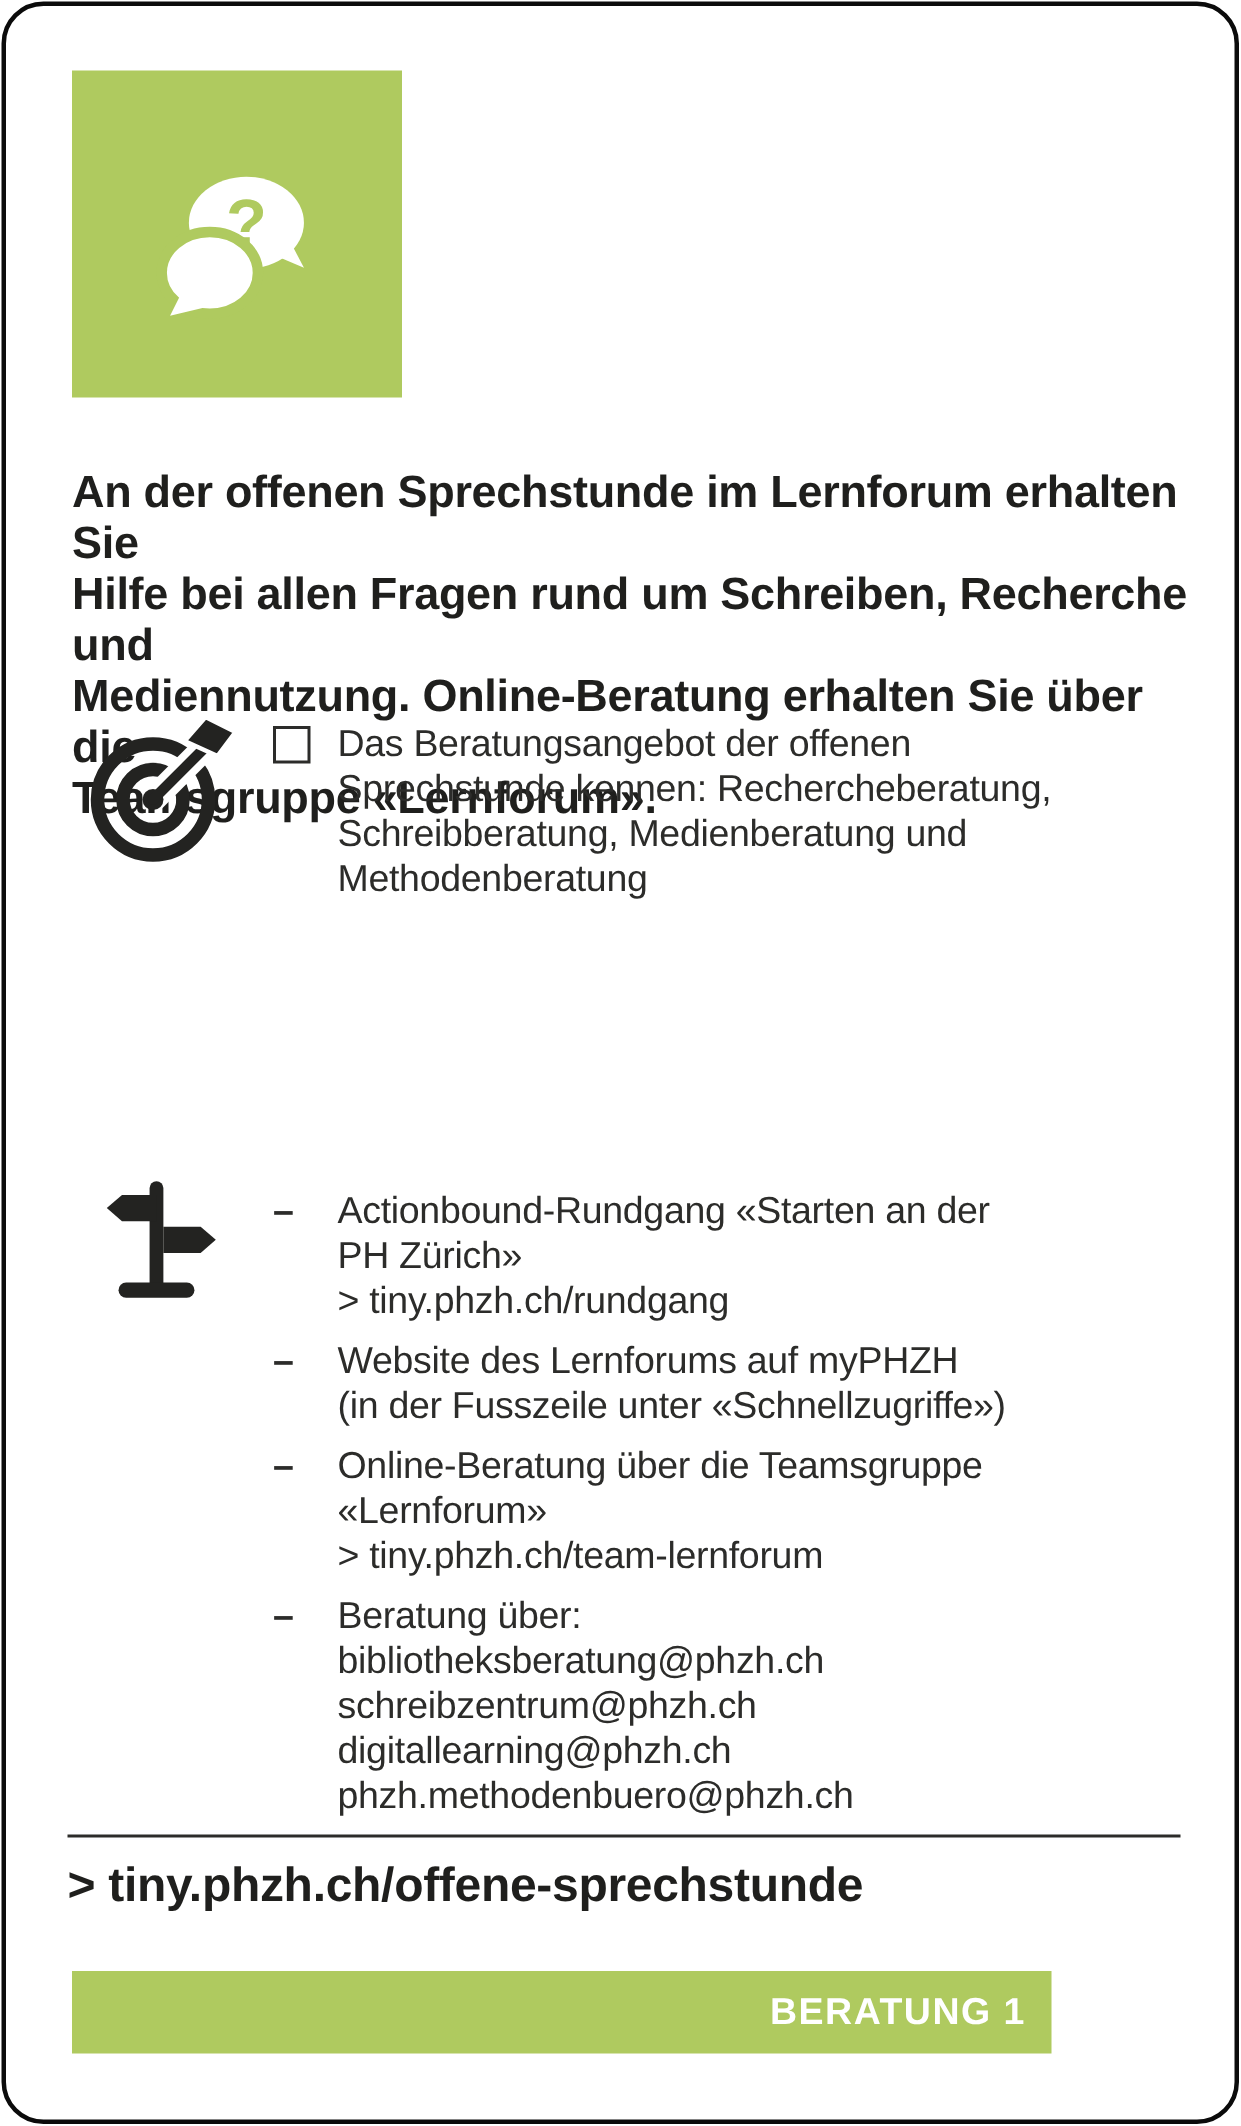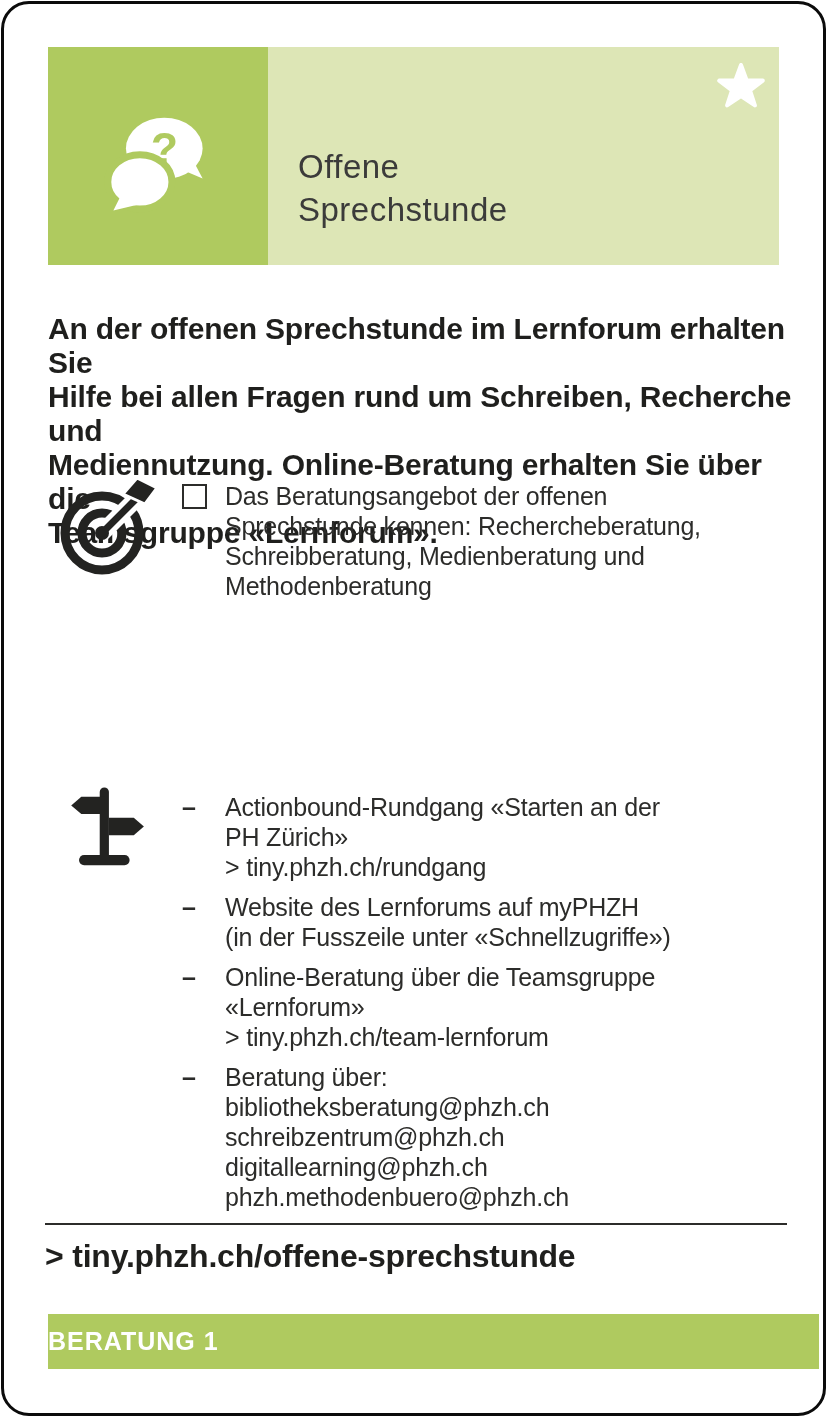--- a/index.html
+++ b/index.html
@@ -31,44 +31,37 @@
   .check-list{left:182px;top:481px;width:600px;}
   .dash-list{left:182px;top:792px;width:610px;}
   li.row{display:grid;grid-template-columns:43px 1fr;margin-bottom:11px;font-size:25px;line-height:30px;letter-spacing:-.2px;color:#2c2c2a;}
   .dash-list li.row{margin-bottom:10px;}
   .checkbox{width:21px;height:21px;border:2.5px solid #2c2c2a;box-sizing:content-box;margin-top:3px;background:#fff;}
   .dash{font-weight:600;}
 
   
   .rule{position:absolute;left:45px;top:1223px;width:742px;margin:0;border:none;border-top:2px solid #2c2c2a;}
   .footer-url{position:absolute;left:45px;top:1240px;margin:0;font-size:32px;line-height:32px;font-weight:700;letter-spacing:-.2px;color:#1f1f1d;}
-  .footer-bar{position:absolute;left:48px;top:1314px;width:771px;height:55px;background:var(--green);display:flex;align-items:center;padding-right:17px;box-sizing:border-box;}
+  .footer-bar{position:absolute;left:48px;top:1314px;width:653px;height:55px;background:var(--green);display:flex;align-items:center;justify-content:flex-end;padding-right:17px;box-sizing:border-box;}
   .footer-bar span{color:#fff;font-size:25px;font-weight:700;letter-spacing:1px;}
 </style>
 </head>
 <body>
 
 <div class="page">
   <div class="card-border"></div>
 
   <header class="header">
     <div class="header-icon-box">
       <svg width="156" height="152" viewBox="0 0 220 218" aria-hidden="true">
         <ellipse cx="119" cy="91" rx="55" ry="44" fill="#fff"></ellipse>
         <path d="M136 118 L174 134 L156 100 Z" fill="#fff"></path>
         <text x="119" y="113" text-anchor="middle" font-size="64" font-weight="700" style="fill:var(--green);font-family:'Liberation Sans','DejaVu Sans',sans-serif">?</text>
         <ellipse cx="84" cy="139" rx="46" ry="39" fill="#fff" style="stroke:var(--green)" stroke-width="10"></ellipse>
         <path d="M62 148 L46 180 L88 170 Z" fill="#fff"></path>
-      </svg>
-    </div>
-    <div class="header-title-area">
-      <h1 class="title pre">Offene
-Sprechstunde</h1>
-      <svg class="star" width="48" height="48" viewBox="0 0 48 48" aria-hidden="true">
-        <polygon fill="#fff" stroke="#fff" stroke-width="4" stroke-linejoin="round" points="24,2 29.6,17.3 45.8,17.6 33,27.4 37.9,42.4 24,33.2 10.1,42.4 15,27.4 2.2,17.6 18.4,17.3"></polygon>
       </svg>
     </div>
   </header>
 
   <p class="intro pre">An der offenen Sprechstunde im Lernforum erhalten Sie
 Hilfe bei allen Fragen rund um Schreiben, Recherche und
 Mediennutzung. Online-Beratung erhalten Sie über die
 Teamsgruppe «Lernforum».</p>
 
   <svg class="section-icon" style="left:59px;top:476px" width="100" height="100" viewBox="0 0 100 100" aria-hidden="true">

